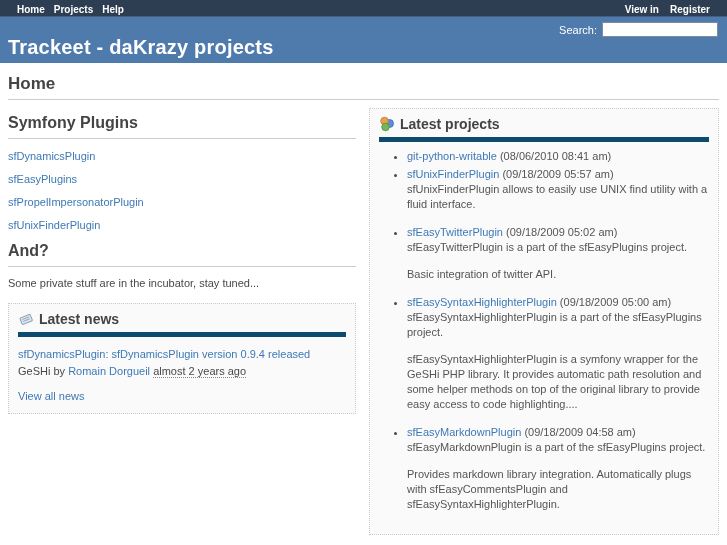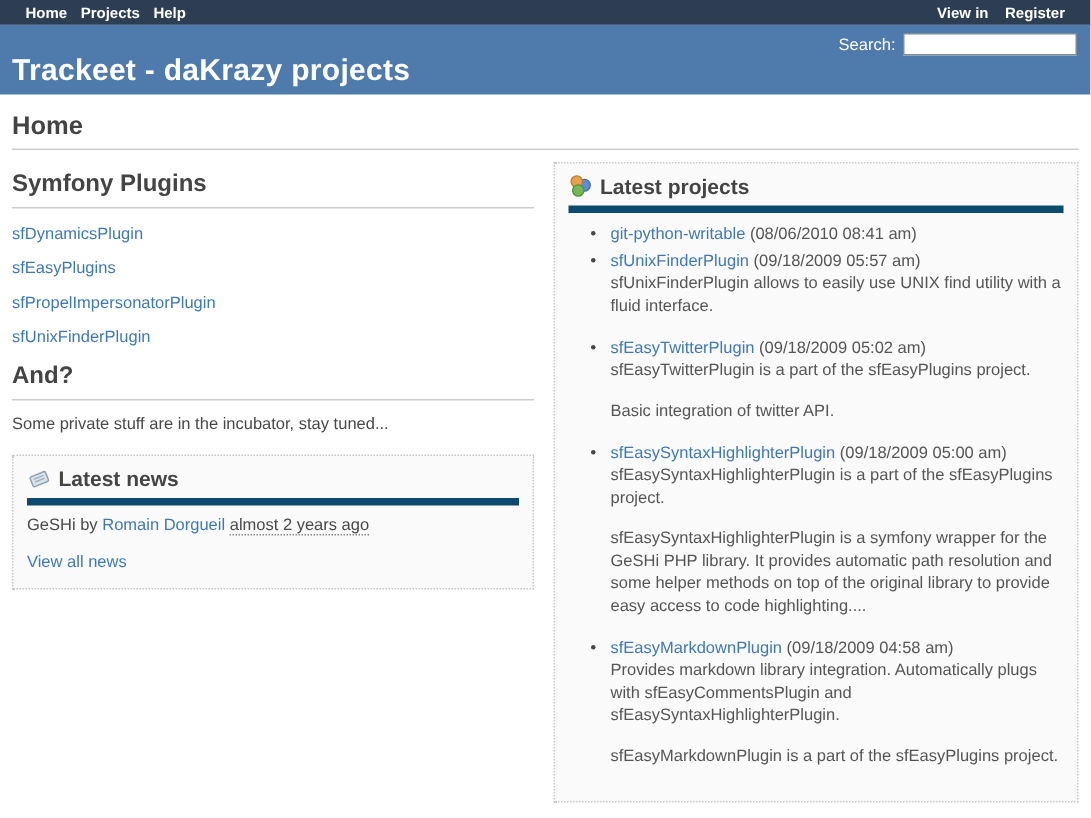--- a/index.html
+++ b/index.html
@@ -101,20 +101,21 @@
               <g transform="rotate(-22 8 8)">
                 <rect x="2.5" y="5" width="11" height="7" rx="1" fill="#dbe3ec" stroke="#8fa0b4" stroke-width="1"></rect>
                 <line x1="4.5" y1="7.2" x2="11.5" y2="7.2" stroke="#9fb0c2" stroke-width="1"></line>
                 <line x1="4.5" y1="9.2" x2="11.5" y2="9.2" stroke="#9fb0c2" stroke-width="1"></line>
               </g>
             </svg>
           </span>
           <span>Latest news</span>
         </h3>
         <div>
+          <a href="#" class="news-title-link">sfDynamicsPlugin: sfDynamicsPlugin version 0.9.4 released</a>
           <div class="news-meta">
             <span>GeSHi by</span>
             <a href="#">Romain Dorgueil</a>
             <span class="ago">almost 2 years ago</span>
           </div>
           <a href="#" class="view-all">View all news</a>
         </div>
       </div>
     </div>
 
@@ -128,18 +129,18 @@
               <circle cx="6.5" cy="11" r="3.8" fill="#77b55a" stroke="#55923c" stroke-width="0.8"></circle>
             </svg>
           </span>
           <span>Latest projects</span>
         </h3>
         <ul id="projects-list">
             <li><a href="#">git-python-writable</a><span class="proj-date"> (08/06/2010 08:41 am)</span></li>
             <li class="has-desc"><a href="#">sfUnixFinderPlugin</a><span class="proj-date"> (09/18/2009 05:57 am)</span><p class="desc">sfUnixFinderPlugin allows to easily use UNIX find utility with a fluid interface.</p></li>
             <li class="has-desc"><a href="#">sfEasyTwitterPlugin</a><span class="proj-date"> (09/18/2009 05:02 am)</span><p class="desc">sfEasyTwitterPlugin is a part of the sfEasyPlugins project.</p><p class="desc">Basic integration of twitter API.</p></li>
             <li class="has-desc"><a href="#">sfEasySyntaxHighlighterPlugin</a><span class="proj-date"> (09/18/2009 05:00 am)</span><p class="desc">sfEasySyntaxHighlighterPlugin is a part of the sfEasyPlugins project.</p><p class="desc">sfEasySyntaxHighlighterPlugin is a symfony wrapper for the GeSHi PHP library. It provides automatic path resolution and some helper methods on top of the original library to provide easy access to code highlighting....</p></li>
-            <li class="has-desc"><a href="#">sfEasyMarkdownPlugin</a><span class="proj-date"> (09/18/2009 04:58 am)</span><p class="desc">Provides markdown library integration. Automatically plugs with sfEasyCommentsPlugin and sfEasySyntaxHighlighterPlugin.</p><p class="desc">sfEasyMarkdownPlugin is a part of the sfEasyPlugins project.</p></li>
+            <li class="has-desc"><a href="#">sfEasyMarkdownPlugin</a><span class="proj-date"> (09/18/2009 04:58 am)</span><p class="desc">sfEasyMarkdownPlugin is a part of the sfEasyPlugins project.</p><p class="desc">Provides markdown library integration. Automatically plugs with sfEasyCommentsPlugin and sfEasySyntaxHighlighterPlugin.</p></li>
           </ul>
       </div>
     </div>
   </div>
 </div>
 
 </body></html>

